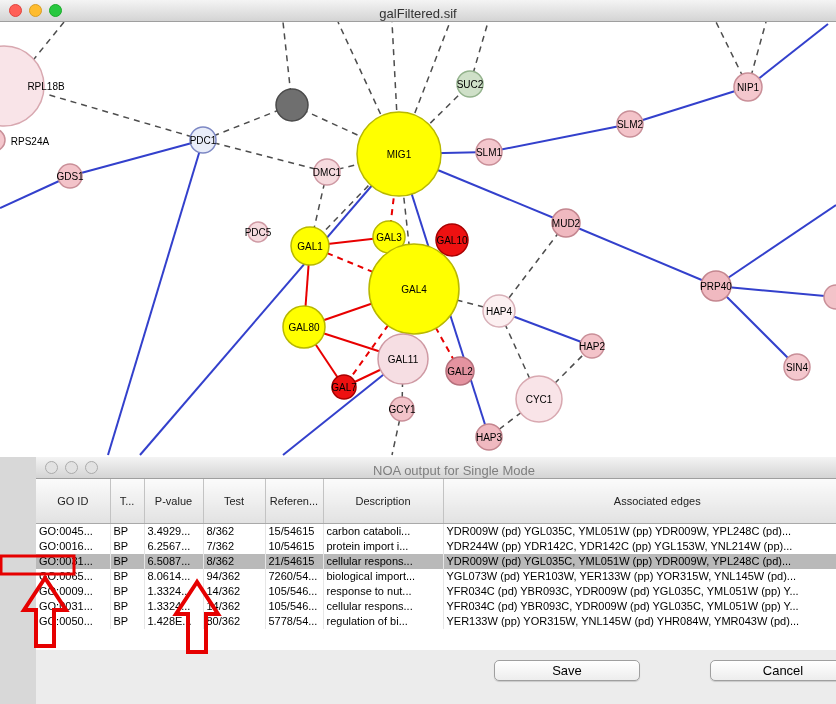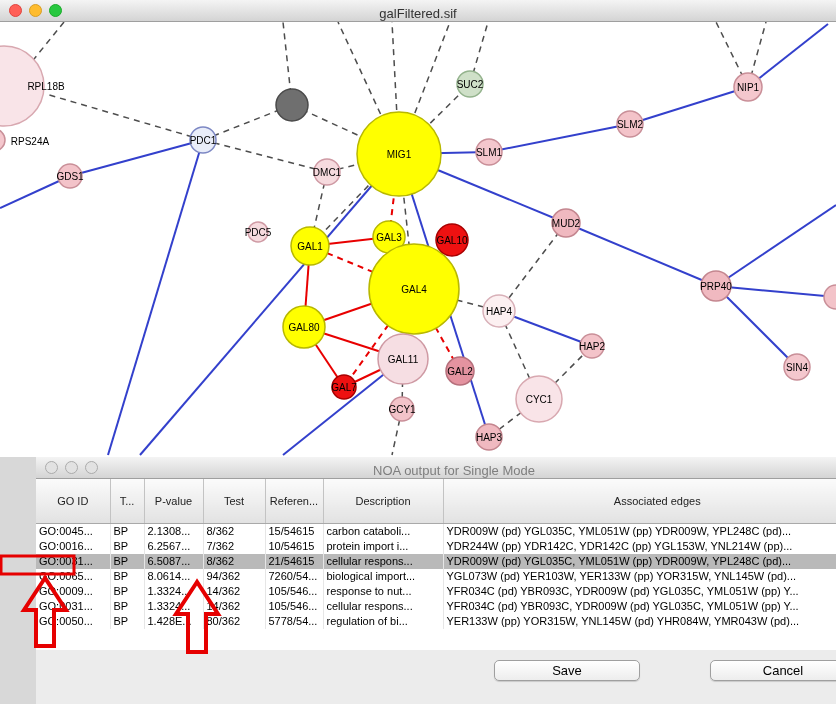--- a/index.html
+++ b/index.html
@@ -206,21 +206,21 @@
             <th>Test</th>
             <th>Referen...</th>
             <th>Description</th>
             <th>Associated edges</th>
           </tr>
         </thead>
       <tbody id="table-body">
           <tr>
             <td>GO:0045...</td>
             <td>BP</td>
-            <td>2.1308...</td>
+            <td>3.4929...</td>
             <td>8/362</td>
             <td>15/54615</td>
             <td>carbon cataboli...</td>
             <td>YDR009W (pd) YGL035C, YML051W (pp) YDR009W, YPL248C (pd)...</td>
           </tr>
           <tr>
             <td>GO:0016...</td>
             <td>BP</td>
             <td>6.2567...</td>
             <td>7/362</td>

